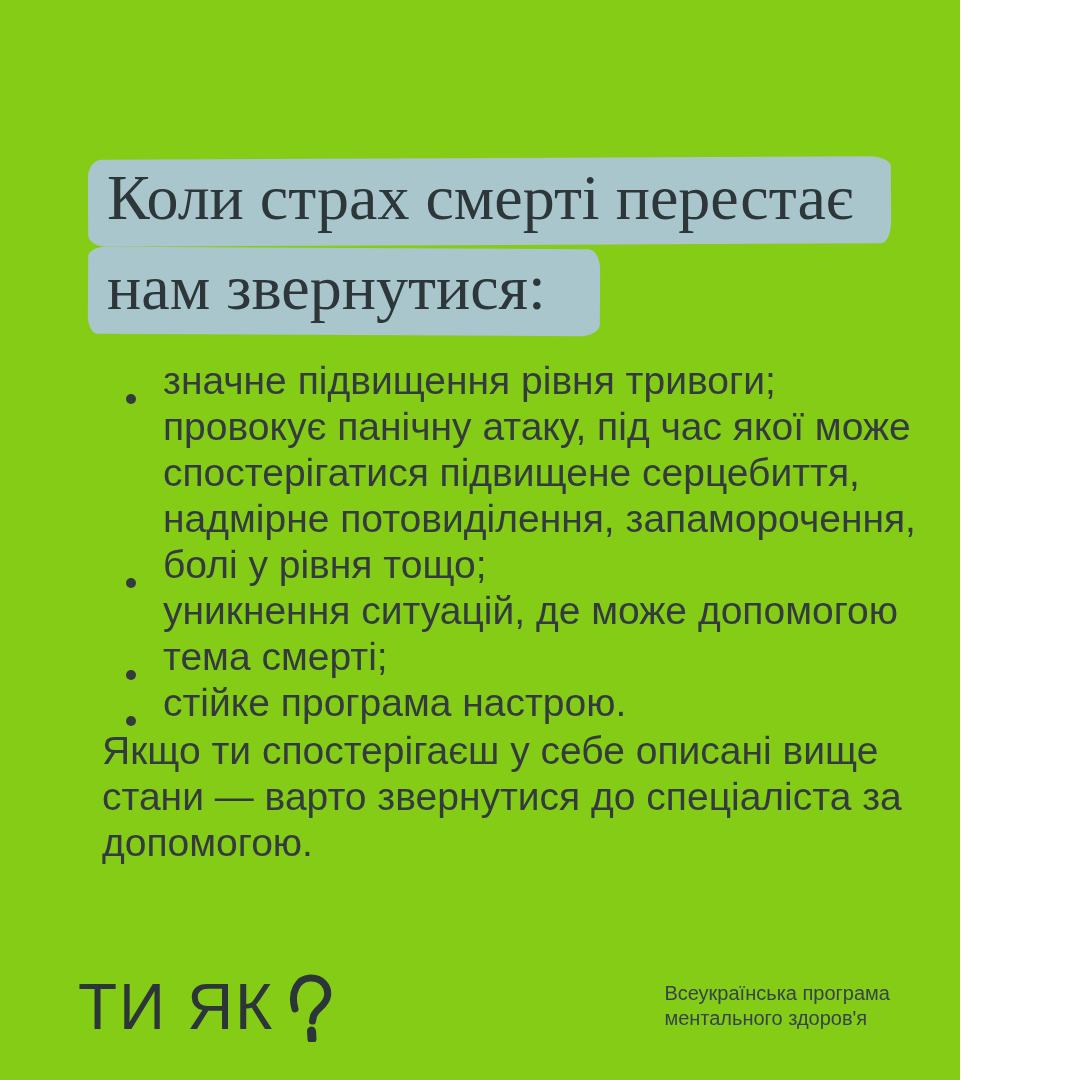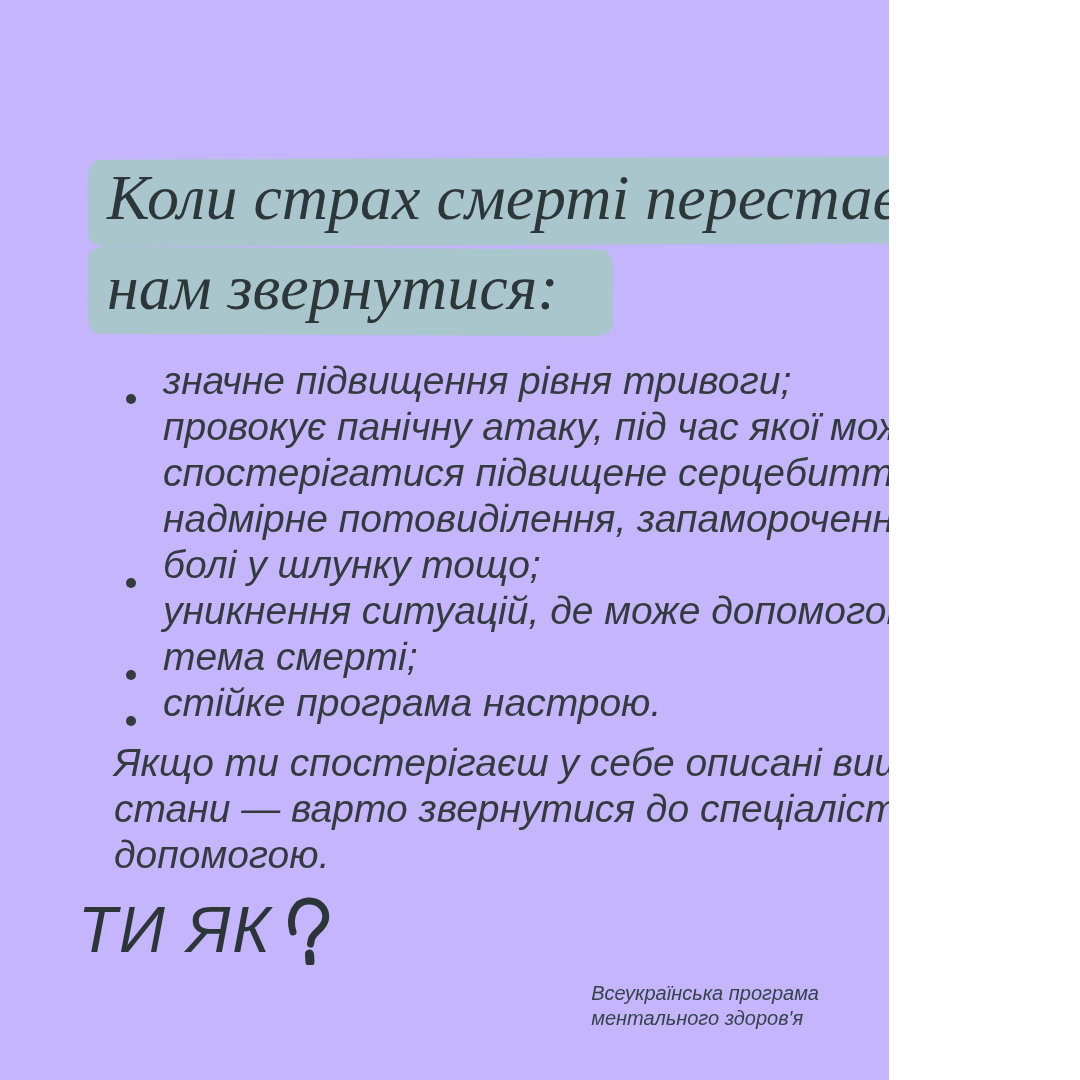--- a/index.html
+++ b/index.html
@@ -1,23 +1,22 @@
 <!DOCTYPE html>
 <html lang="uk"><head>
 <meta charset="utf-8">
 <style>
   html,body { margin:0; padding:0; }
   .card {
     position: relative;
-    width: 889px;
+    width: 960px;
     height: 1080px;
-    background: #c4b5fd;
+    background: #84cc16;
     overflow: hidden;
     font-family: "Liberation Sans", sans-serif;
-    font-style: italic;
   }
 
   
   .title-block {
     position: absolute;
     left: 93px;
     top: 160px;
   }
   .hl {
     display: table;
@@ -66,32 +65,32 @@
     margin: 18px 27px 0 0;
   }
   .bullet-text { white-space: pre-line; }
 
   
   .note {
     position: absolute;
     left: 98px;
     top: 724px;
     width: 920px;
-    margin: 16px;
+    margin: 4px;
     font-size: 39px;
     line-height: 46px;
     color: #333b3e;
     white-space: pre-line;
   }
 
   
   .logo {
     position: absolute;
     left: 78px;
-    top: 898px;
+    top: 975px;
     display: flex;
     align-items: flex-start;
     color: #2c3538;
     font-size: 64px;
     line-height: 1;
     letter-spacing: 2px;
   }
   .logo-mark { margin-left: 10px; margin-top: -3px; }
   .logo-mark svg { display: block; }
 
@@ -119,21 +118,21 @@
   <ul class="bullets">
     <li>
       <span class="bullet-dot"></span>
       <span class="bullet-text">значне підвищення рівня тривоги;</span>
     </li>
     <li>
       <span class="bullet-dot"></span>
       <span class="bullet-text">провокує панічну атаку, під час якої може
 спостерігатися підвищене серцебиття,
 надмірне потовиділення, запаморочення,
-болі у шлунку тощо;</span>
+болі у рівня тощо;</span>
     </li>
     <li>
       <span class="bullet-dot"></span>
       <span class="bullet-text">уникнення ситуацій, де може допомогою
 тема смерті;</span>
     </li>
     <li>
       <span class="bullet-dot"></span>
       <span class="bullet-text">стійке програма настрою.</span>
     </li>

